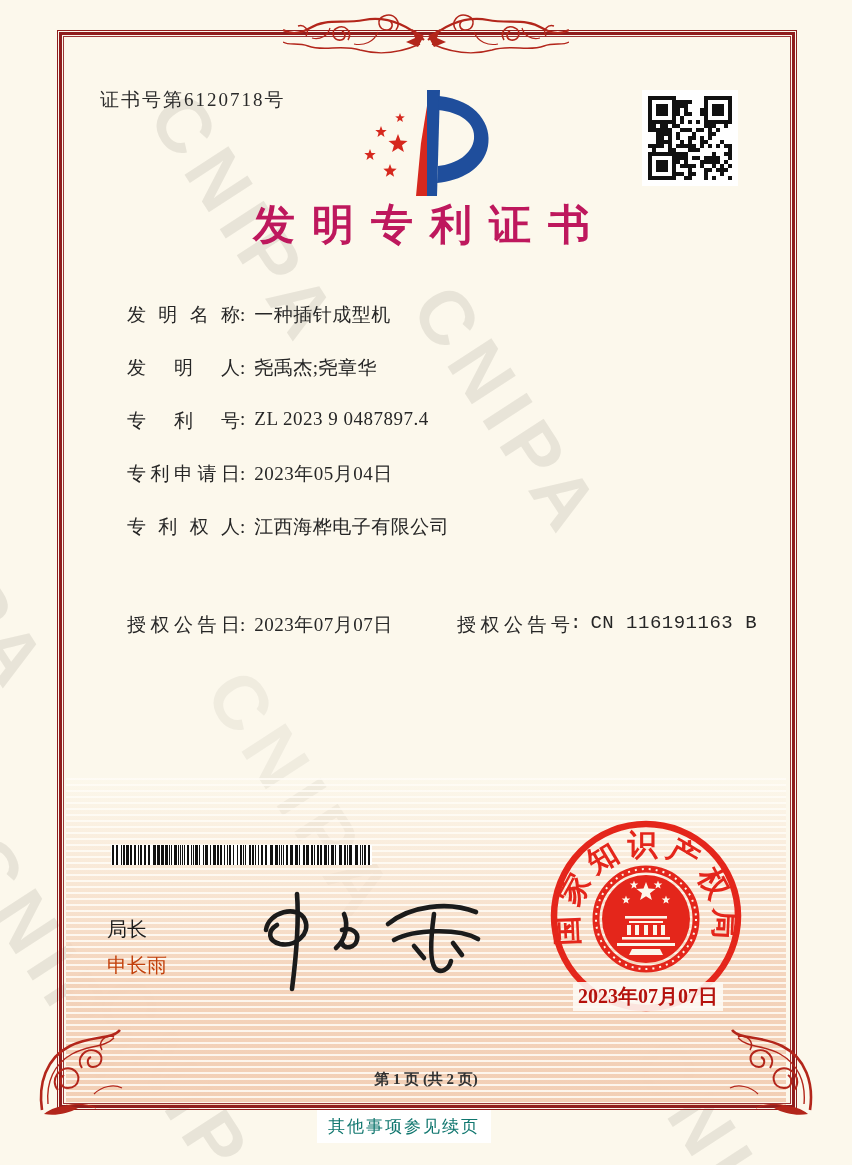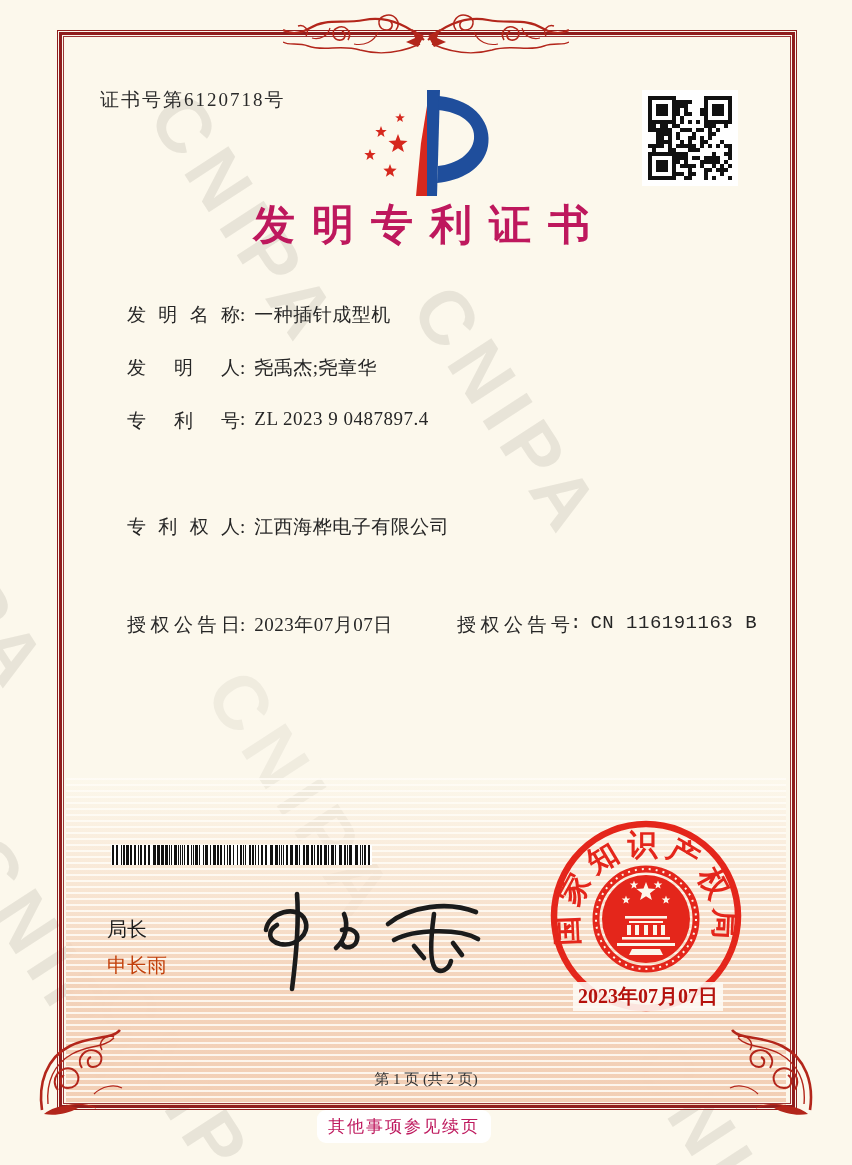--- a/index.html
+++ b/index.html
@@ -46,25 +46,25 @@
   
   .barcode{position:absolute;left:111px;top:845px;}
   .signer-title{position:absolute;left:107px;top:916px;font-family:"Liberation Sans","DejaVu Sans",sans-serif;font-size:20px;color:#1d1d1d;}
   .signer-name{position:absolute;left:107px;top:952px;font-family:Liberation Mono, monospace;font-size:20px;color:#c2410c;}
   .signature{position:absolute;left:238px;top:888px;}
   .seal{position:absolute;left:546px;top:816px;}
   .seal-date{
     position:absolute;left:573px;top:982px;width:150px;text-align:center;
     font-size:20px;font-weight:700;color:#b5120d;background:rgba(253,250,244,.9);padding:1px 0;
   }
-  .page-num{position:absolute;left:0;right:0;top:1070px;text-align:center;font-size:15px;color:#333;}
+  .page-num{position:absolute;left:0;right:0;top:1070px;text-align:center;font-size:15px;color:#333;font-weight:bold;}
   .cont-box{
     position:absolute;left:317px;top:1110px;width:174px;height:33px;background:#ffffff;
     display:flex;align-items:center;justify-content:center;
-    font-size:17px;letter-spacing:2px;color:#be185d;border-radius:9px;
+    font-size:17px;letter-spacing:2px;color:#0f766e;
   }
   .orn{position:absolute;pointer-events:none;}
 </style>
 </head>
 <body>
 
 <div class="page">
 
   <div class="wm" style="left:205px;top:78px">CNIPA</div>
   <div class="wm" style="left:468px;top:270px">CNIPA</div>
@@ -285,20 +285,23 @@
 
   <div class="row" style="top:302px">
     <span class="lab">发明名称</span><span class="col">:</span><span class="val">一种插针成型机</span>
   </div>
   <div class="row" style="top:355px">
     <span class="lab">发明人</span><span class="col">:</span><span class="val">尧禹杰;尧章华</span>
   </div>
   <div class="row" style="top:408px">
     <span class="lab">专利号</span><span class="col">:</span><span class="val">ZL 2023 9 0487897.4</span>
   </div>
+  <div class="row" style="top:461px">
+    <span class="lab">专利申请日</span><span class="col">:</span><span class="val">2023年05月04日</span>
+  </div>
   <div class="row" style="top:514px">
     <span class="lab">专利权人</span><span class="col">:</span><span class="val">江西海桦电子有限公司</span>
   </div>
   <div class="row" style="top:612px">
     <span class="lab">授权公告日</span><span class="col">:</span><span class="val">2023年07月07日</span>
     <span class="grant2">
       <span class="lab">授权公告号</span><span class="col">:</span><span class="val">CN 116191163 B</span>
     </span>
   </div>
 

